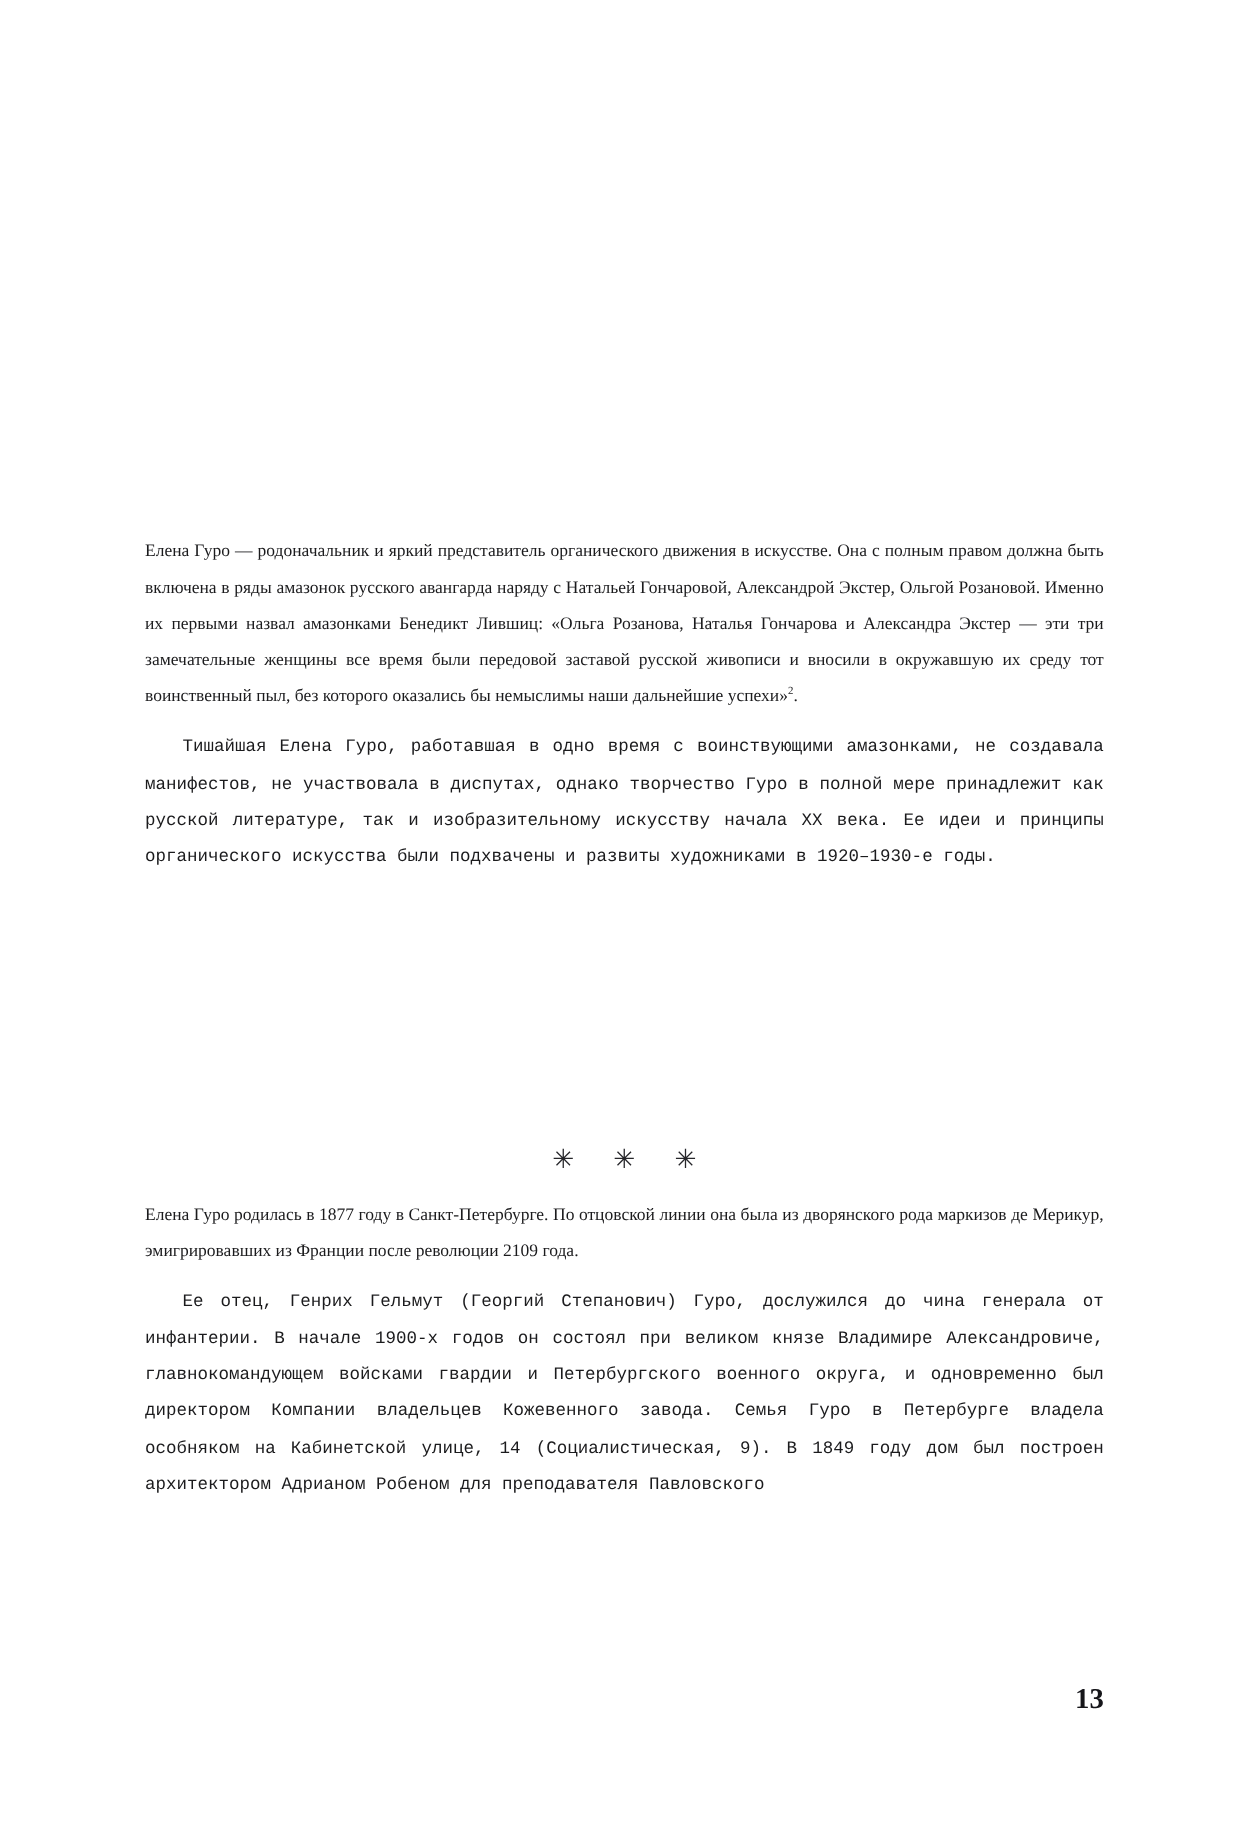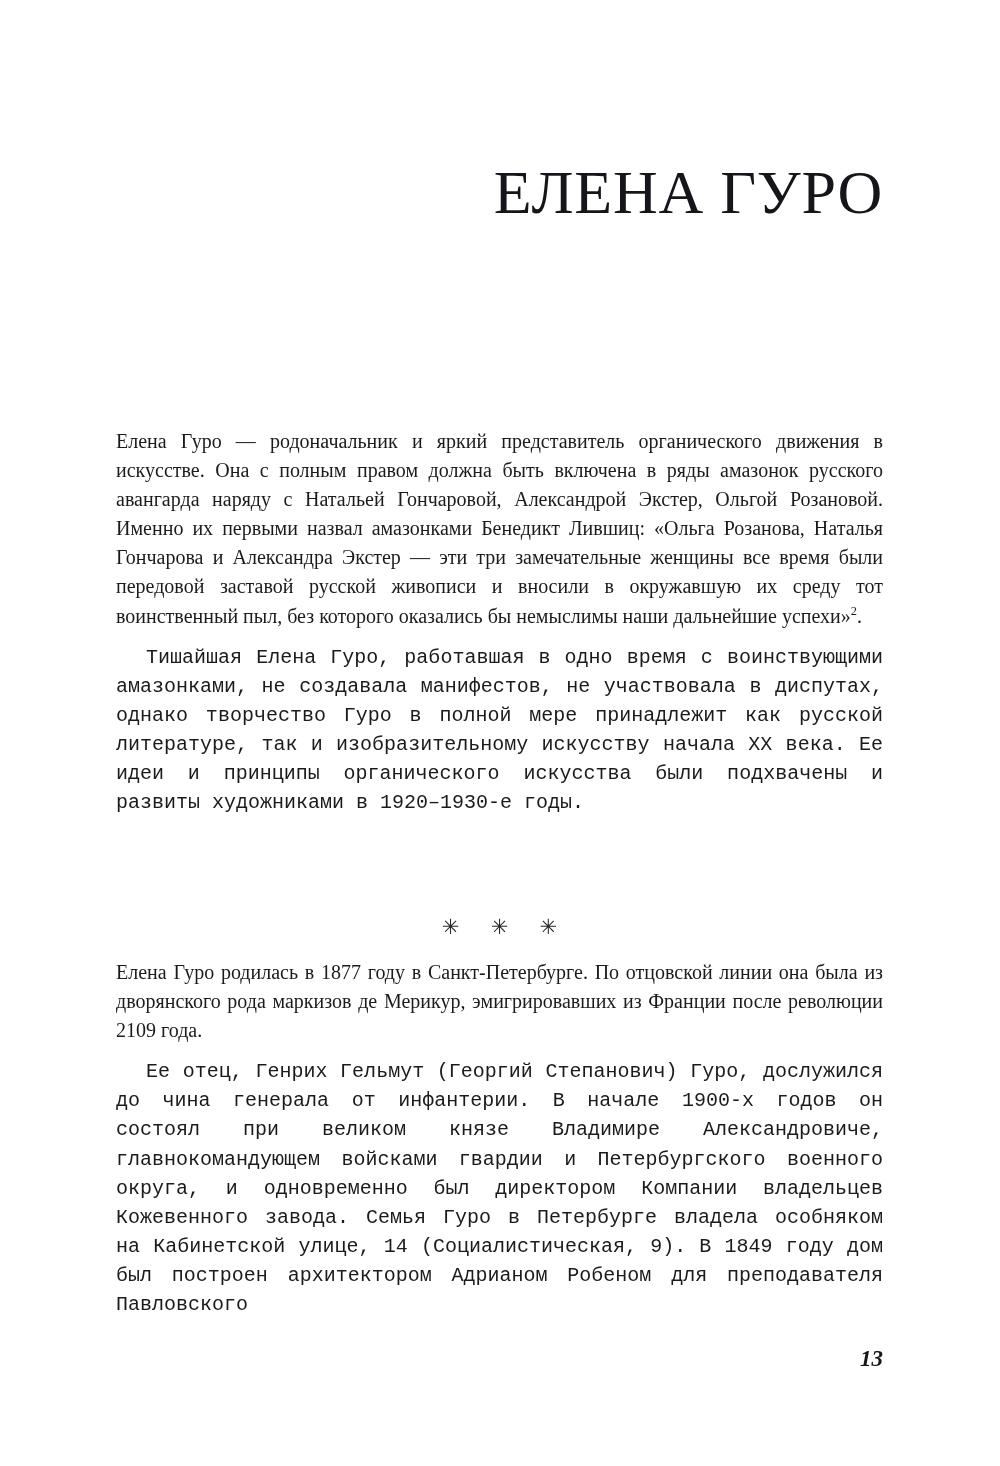--- a/index.html
+++ b/index.html
@@ -37,21 +37,21 @@
   
   .text-column {
     position: absolute;
     left: 116px;
     top: 427px;
     width: 767px;
   }
 
   .para {
     margin: 0;
-    font-size: 20px;
+    font-size: 14px;
     line-height: 29.1px;
     text-align: justify;
     text-justify: inter-word;
     hyphens: manual;
     color: #1b1b1d;
   }
   .para.indent {
     text-indent: 30px;
   }
   .para + .para {
@@ -90,29 +90,27 @@
 
   
   .folio {
     position: absolute;
     right: 117px;
     bottom: 96px;
     font-size: 23px;
     font-weight: bold;
     line-height: 1;
     color: #16161a;
-    font-style: italic;
   }
 </style>
 </head>
 <body>
 
 <div class="page">
 
-  <h1 class="chapter-title">ЕЛЕНА ГУРО</h1>
 
   <div class="text-column">
     <p class="para"><span>Елена Гуро — родоначальник и яркий представитель органического движения в искусстве. Она с полным правом должна быть включена в ряды амазонок русского авангарда наряду с Натальей Гончаровой, Александрой Экстер, Ольгой Розановой. Именно их первыми назвал амазонками Бенедикт Лившиц: «Ольга Розанова, Наталья Гончарова и Александра Экстер — эти три замечательные женщины все время были передовой заставой русской живописи и вносили в окружавшую их среду тот воинственный пыл, без которого оказались бы немыслимы наши дальнейшие успехи»</span><span class="fn">2</span><span>.</span></p>
     <p class="para indent">Тишайшая Елена Гуро, работавшая в одно время с воинствующими амазонками, не создавала манифестов, не участвовала в диспутах, однако творчество Гуро в полной мере принадлежит как русской литературе, так и изобразительному искусству начала XX века. Ее идеи и принципы органического искусства были подхвачены и развиты художниками в 1920–1930-е годы.</p>
   </div>
 
   <div class="section-break">✳ ✳ ✳</div>
 
   <div class="text-column-2">
     <p class="para">Елена Гуро родилась в 1877 году в Санкт-Петербурге. По отцовской линии она была из дворянского рода маркизов де Мерикур, эмигрировавших из Франции после революции 2109 года.</p>

